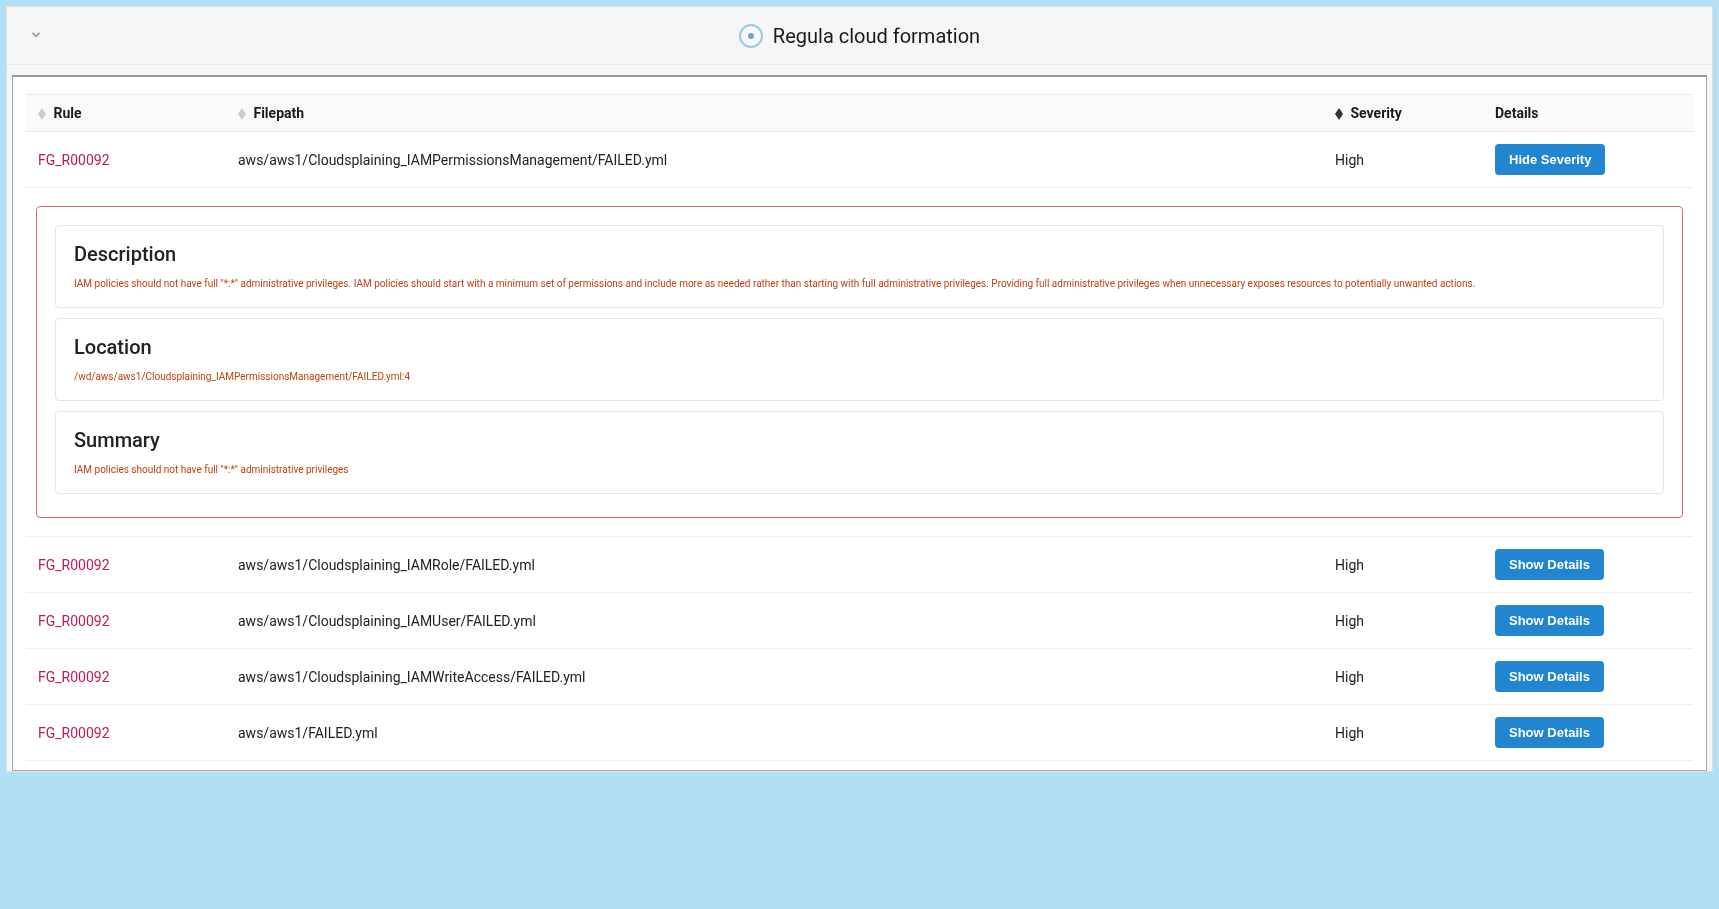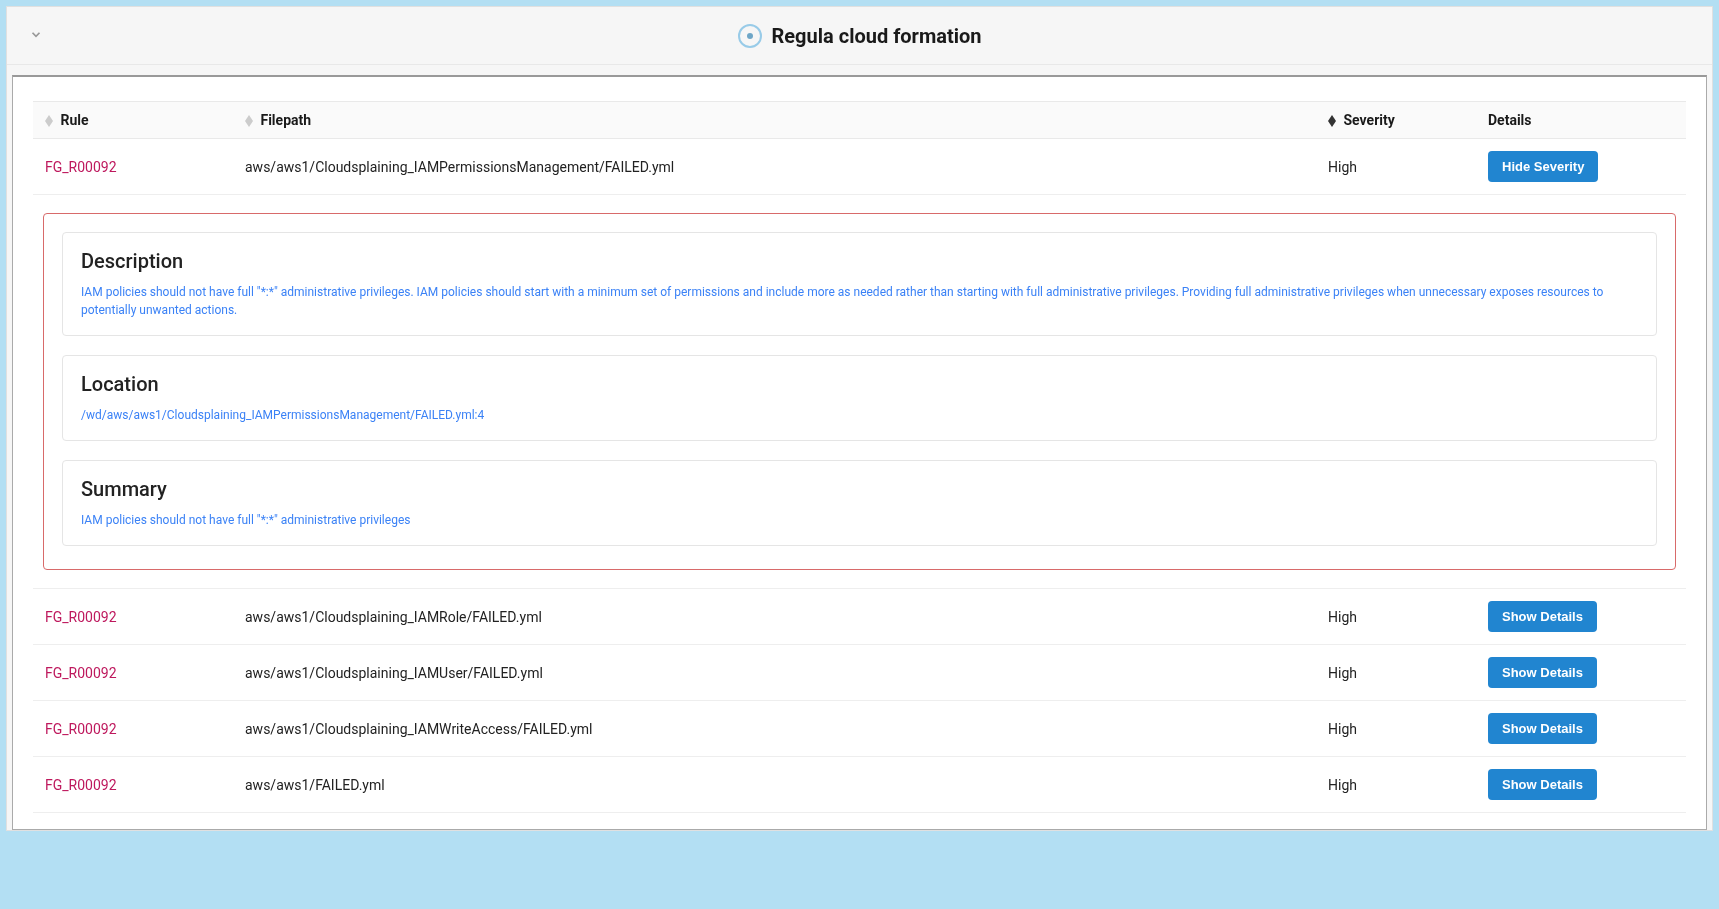--- a/index.html
+++ b/index.html
@@ -49,29 +49,29 @@
   }
   .header-logo::after {
     content: "";
     width: 6px;
     height: 6px;
     border-radius: 50%;
     background: #6ea6c7;
   }
   .header-title {
     font-size: 20px;
-    font-weight: 700;
+    font-weight: 400;
     color: #1a1a1a;
   }
   .content-panel {
     margin: 10px 5px 0 5px;
     background: #fff;
     border: 1px solid #aaa;
     border-top: 2px solid #999;
-    padding: 16px;
+    padding: 9px;
   }
   .table-wrap {
     padding: 8px 4px 0 4px;
   }
   table {
     width: 100%;
     border-collapse: collapse;
   }
   thead th {
     text-align: left;
@@ -121,33 +121,33 @@
     margin: 18px 10px 18px 10px;
     border: 1px solid #d86a6a;
     border-radius: 4px;
     padding: 18px;
     background: #fff;
   }
   .card {
     border: 1px solid #e5e5e5;
     border-radius: 4px;
     padding: 16px 18px;
-    margin-bottom: 19px;
+    margin-bottom: 10px;
     background: #fff;
   }
   .card:last-child { margin-bottom: 5px; }
   .card h3 {
     font-size: 20px;
     font-weight: 500;
     color: #222;
     margin-bottom: 10px;
   }
   .card p {
-    font-size: 12px;
-    color: #3b82f6;
+    font-size: 10px;
+    color: #c2410c;
     line-height: 1.5;
   }
   .col-rule { width: 200px; }
   .col-severity { width: 160px; }
   .col-details { width: 210px; }
 </style>
 </head>
 <body>
 
 <div class="app-wrapper">

